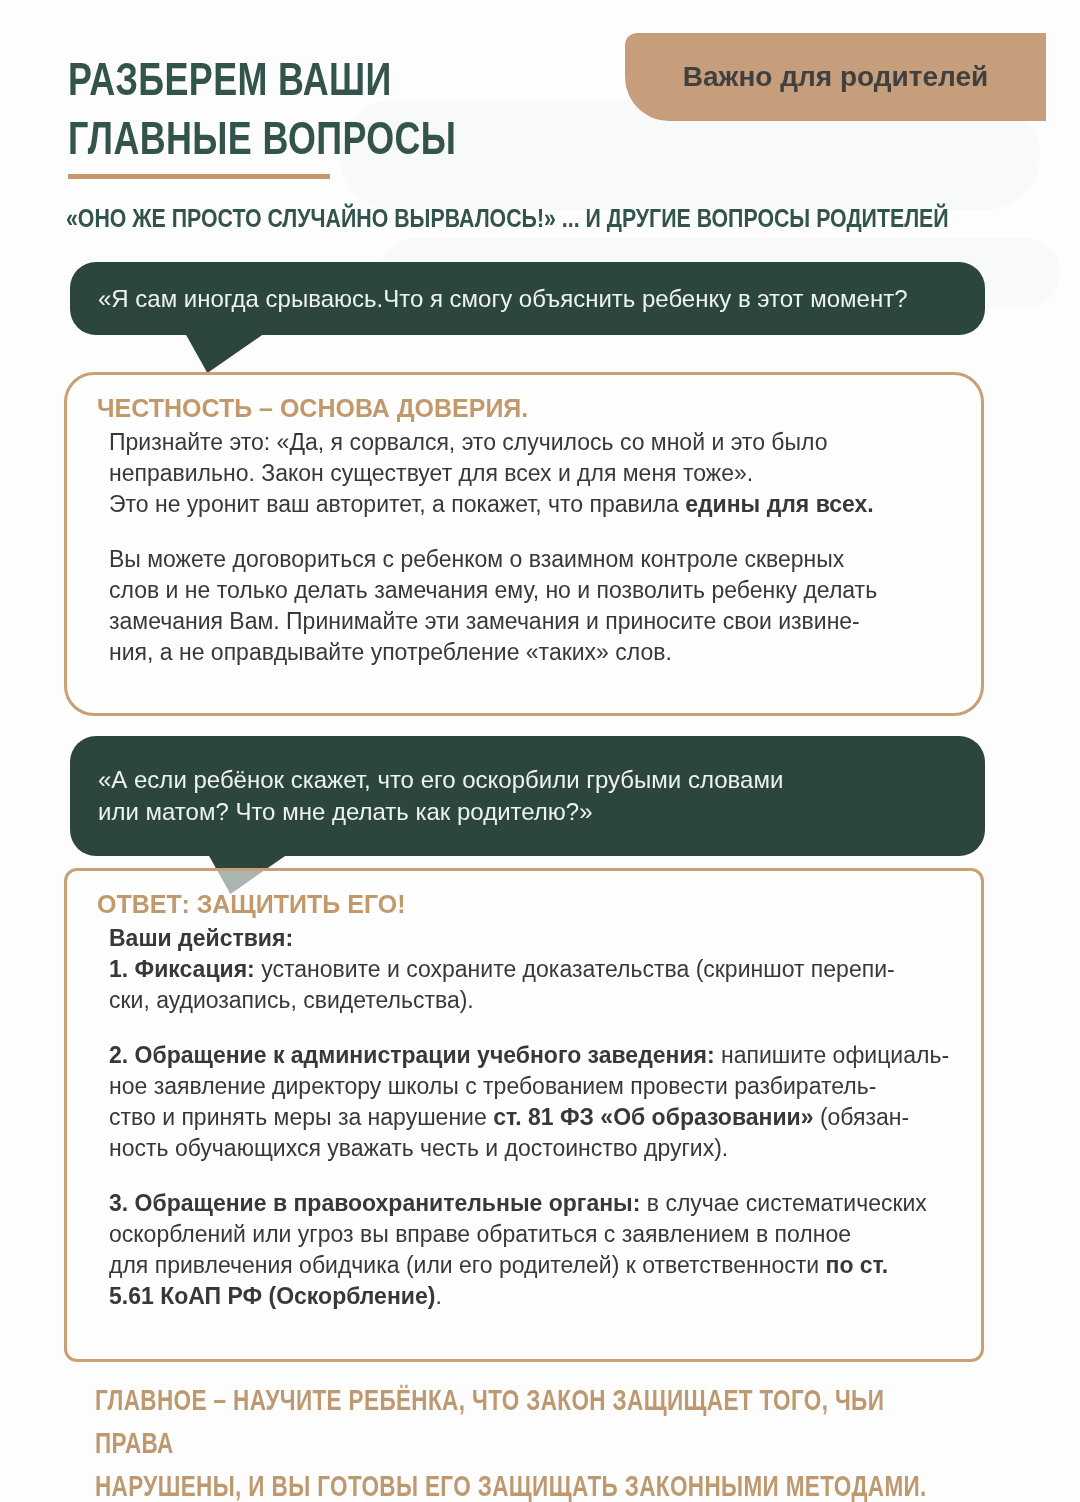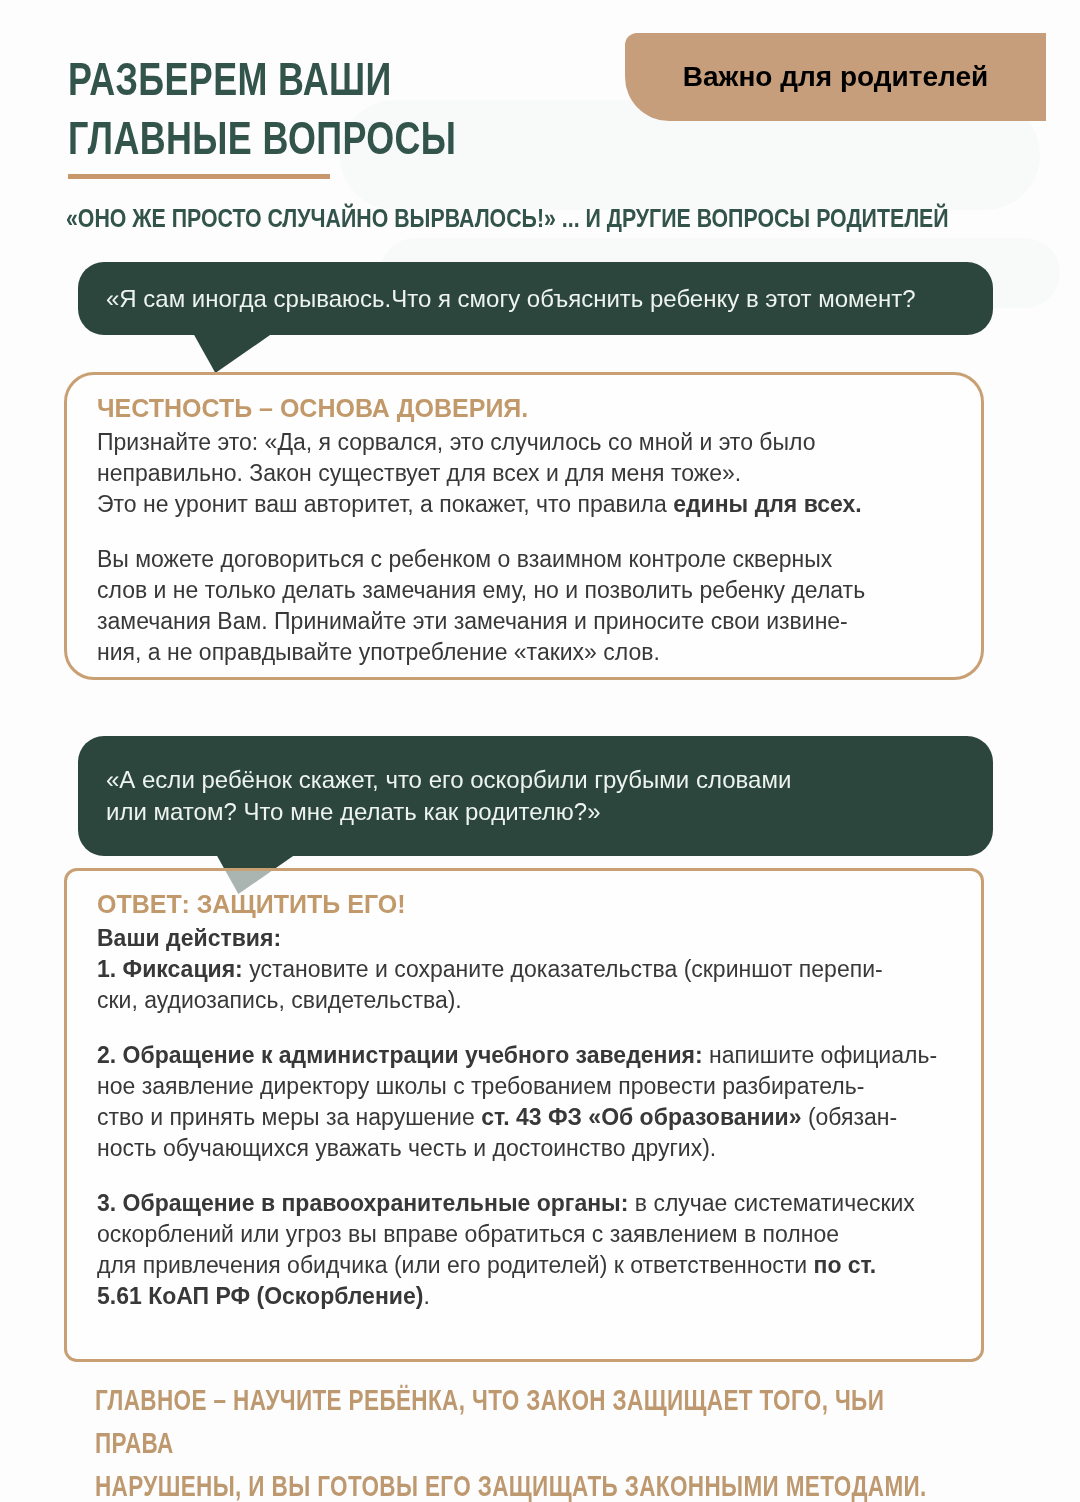--- a/index.html
+++ b/index.html
@@ -39,30 +39,30 @@
   }
   .title-underline{
     position:absolute;left:68px;top:174px;width:262px;height:5px;
     background:var(--tan_underline);
   }
   .badge{
     position:absolute;left:625px;top:33px;width:421px;height:88px;
     background:var(--badge_bg);
     border-radius:12px 0 0 44px;
     display:flex;align-items:center;justify-content:center;
-    color:#000000;font-size:28px;font-weight:700;
+    color:#404040;font-size:28px;font-weight:700;
   }
   h2.subtitle{
     position:absolute;left:66px;top:202px;margin:0;width:1200px;
     font-size:26px;line-height:32px;font-weight:700;
     color:var(--teal_heading);
     transform:scaleX(0.82);transform-origin:0 0;
   }
   .bubble{
-    position:absolute;left:78px;width:915px;
+    position:absolute;left:70px;width:915px;
     background:var(--bubble_bg);
     border-radius:26px;
     color:var(--bubble_text);
     font-size:24px;line-height:32px;
     display:flex;align-items:center;
     padding:8px 24px 8px 28px;
     white-space:pre-line;
   }
   .bubble-1{top:262px;height:73px;}
   .bubble-2{top:736px;height:120px;}
@@ -74,29 +74,29 @@
   }
   .bubble-1 .tail{left:115px;}
   .bubble-2 .tail{left:138px;}
   .answer-box{
     position:absolute;left:64px;width:920px;
     border:3px solid var(--tan_border);
     border-radius:30px;
     background:rgba(255,255,255,0.6);
     padding:18px 28px 0 30px;
   }
-  .box-1{top:372px;height:308px;}
+  .box-1{top:372px;height:344px;}
   .box-2{top:868px;height:494px;border-radius:13px;}
   .answer-box h3{
     margin:0 0 3px 0;
     font-size:25px;line-height:31px;font-weight:700;
     color:var(--tan_heading);
   }
   .answer-box p{
-    margin:0 0 24px 0;
+    margin:0 0 24px 12px;
     font-size:23px;line-height:31px;
     color:var(--body_text);
     white-space:pre-line;
   }
   .answer-box p.mb0{margin-bottom:0;}
   .b{font-weight:700;}
   .footer-note{
     position:absolute;left:95px;top:1378px;margin:0;width:1150px;
     font-size:30px;line-height:43px;font-weight:700;
     color:var(--tan_footer);
@@ -145,21 +145,21 @@
     <div class="tail"></div>
   </div>
 
   <section class="answer-box box-2">
     <h3>ОТВЕТ: ЗАЩИТИТЬ ЕГО!</h3>
     <p class="b mb0">Ваши действия:</p>
     <p><span class="b">1. Фиксация:</span><span> установите и сохраните доказательства (скриншот перепи-
 ски, аудиозапись, свидетельства).</span></p>
     <p><span class="b">2. Обращение к администрации учебного заведения:</span><span> напишите официаль-
 ное заявление директору школы с требованием провести разбиратель-
-ство и принять меры за нарушение </span><span class="b">ст. 43 ФЗ «Об образовании»</span><span> (обязан-
+ство и принять меры за нарушение </span><span class="b">ст. 81 ФЗ «Об образовании»</span><span> (обязан-
 ность обучающихся уважать честь и достоинство других).</span></p>
     <p class="mb0"><span class="b">3. Обращение в правоохранительные органы:</span><span> в случае систематических
 оскорблений или угроз вы вправе обратиться с заявлением в полное
 для привлечения обидчика (или его родителей) к ответственности </span><span class="b">по ст.
 5.61 КоАП РФ (Оскорбление)</span><span>.</span></p>
   </section>
 
   <p class="footer-note">ГЛАВНОЕ – НАУЧИТЕ РЕБЁНКА, ЧТО ЗАКОН ЗАЩИЩАЕТ ТОГО, ЧЬИ ПРАВА
 НАРУШЕНЫ, И ВЫ ГОТОВЫ ЕГО ЗАЩИЩАТЬ ЗАКОННЫМИ МЕТОДАМИ.</p>
 

